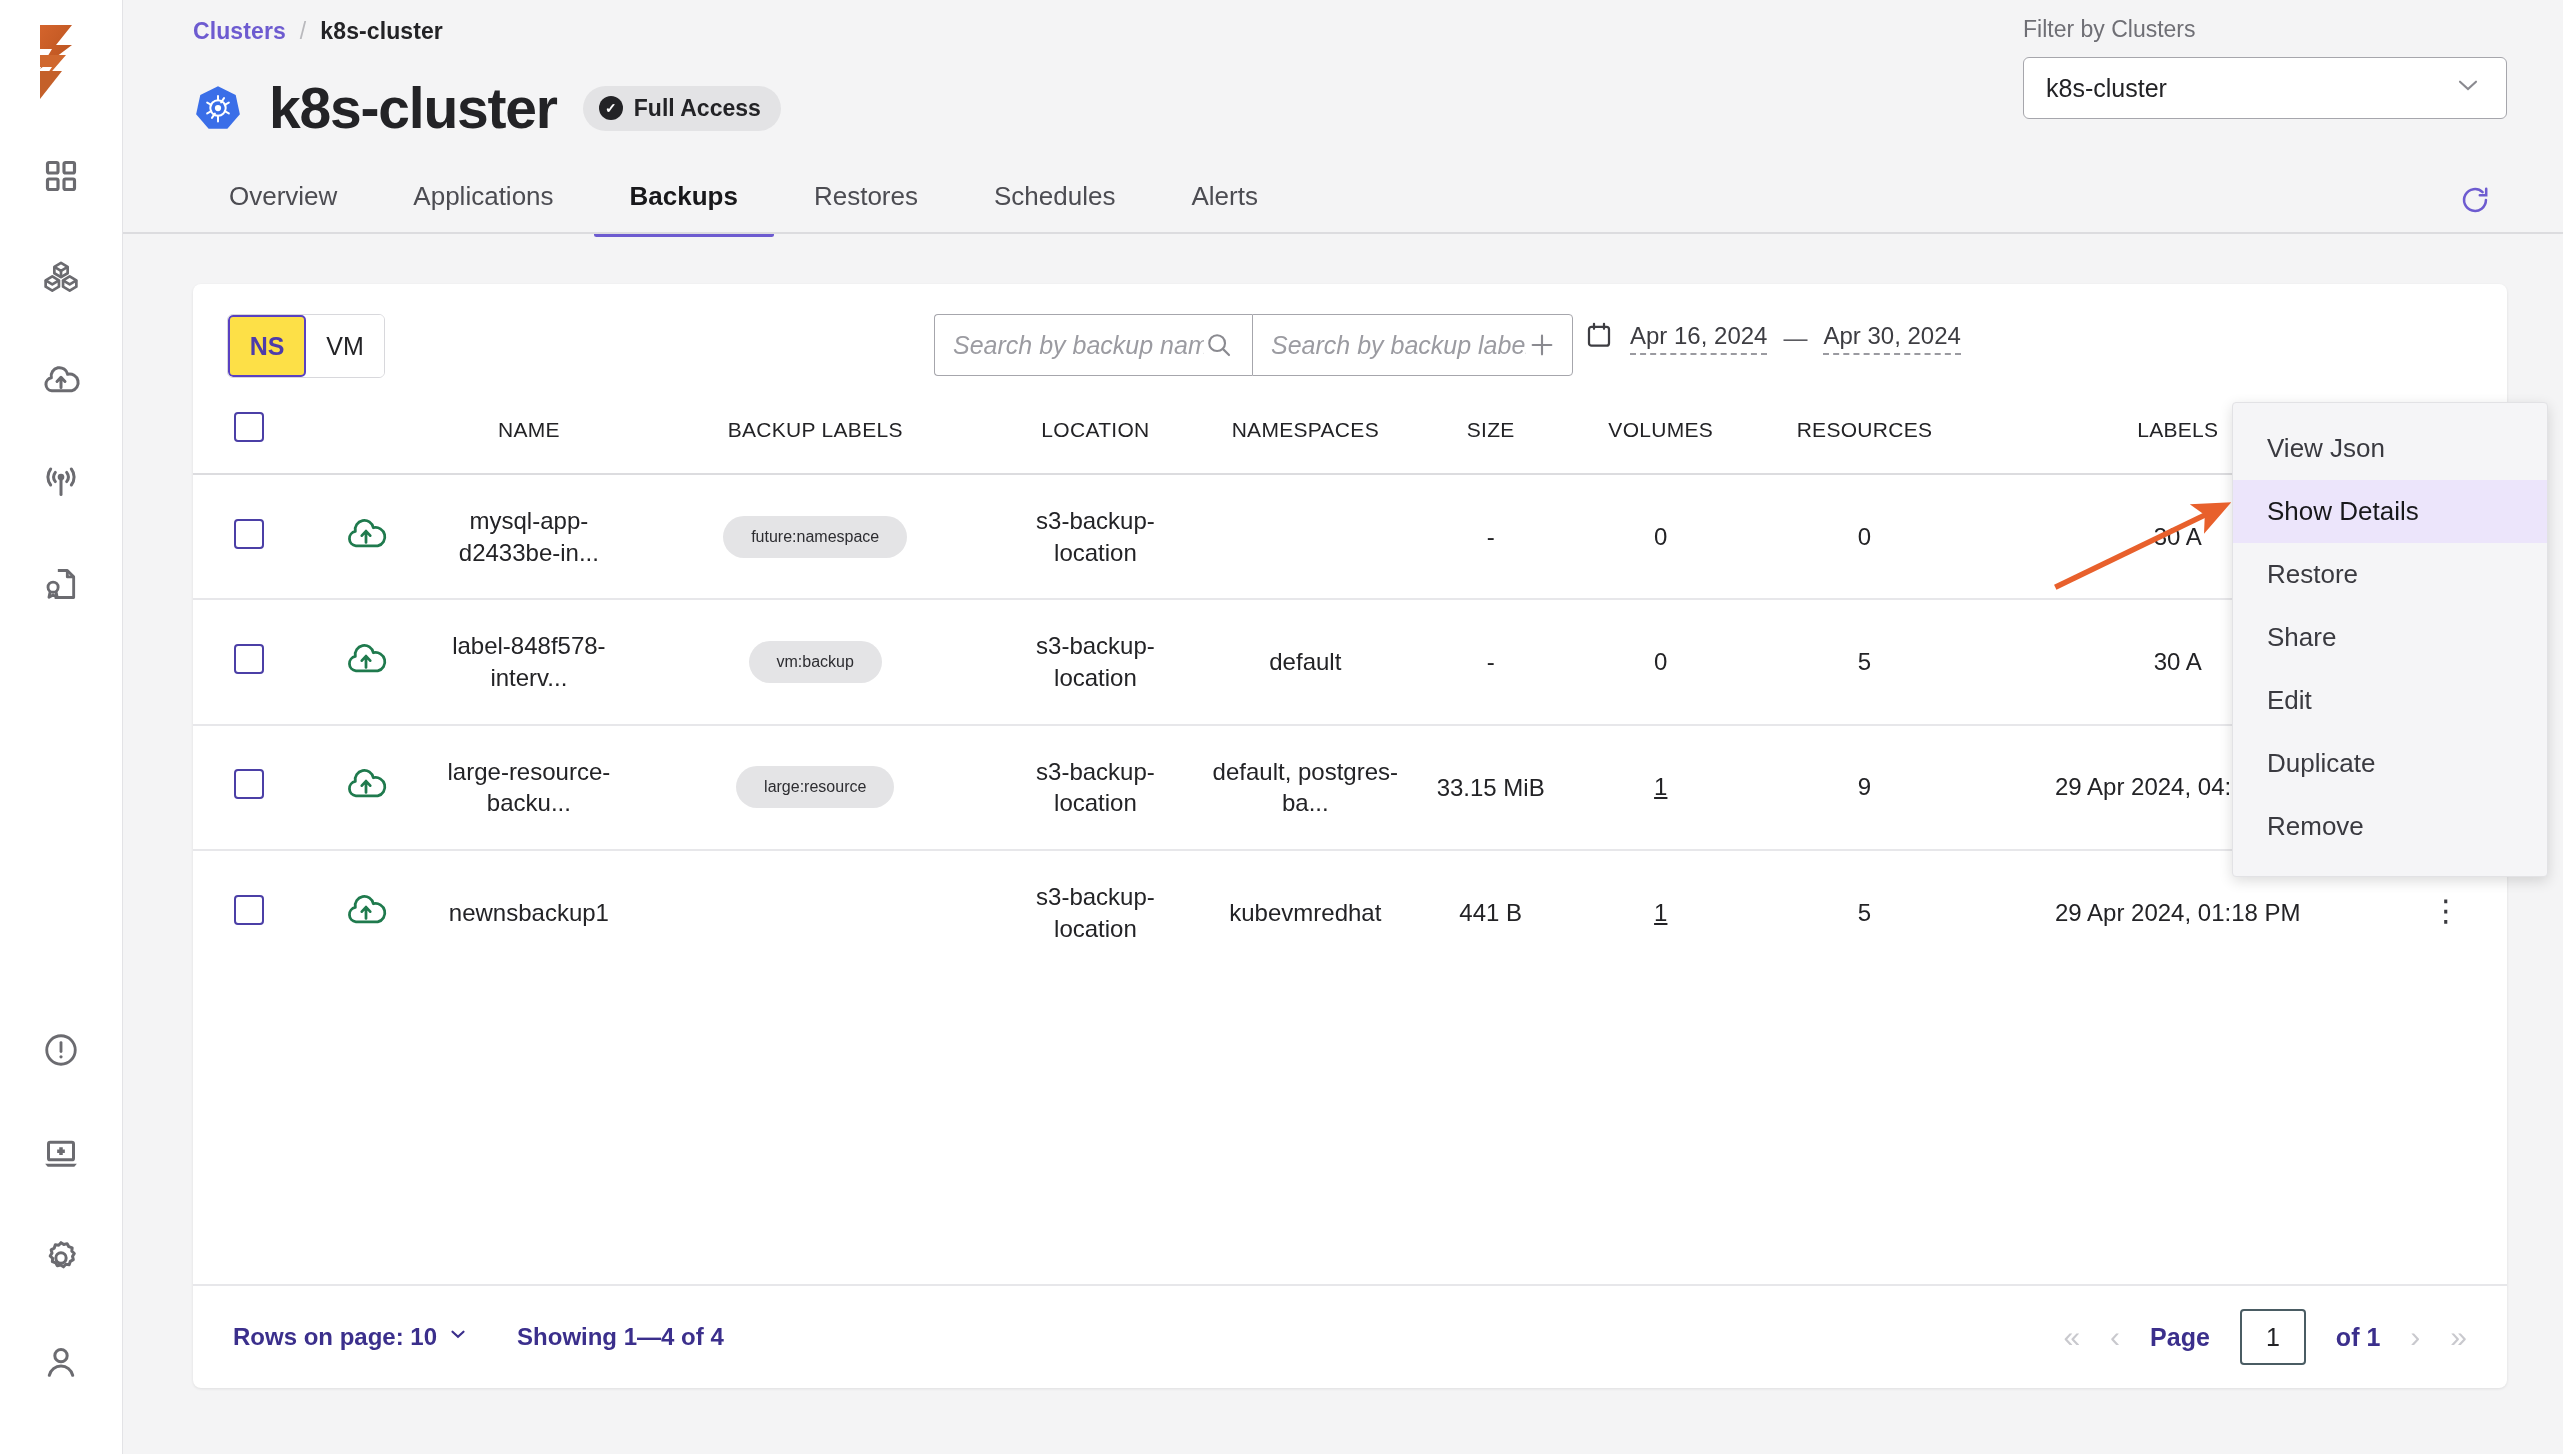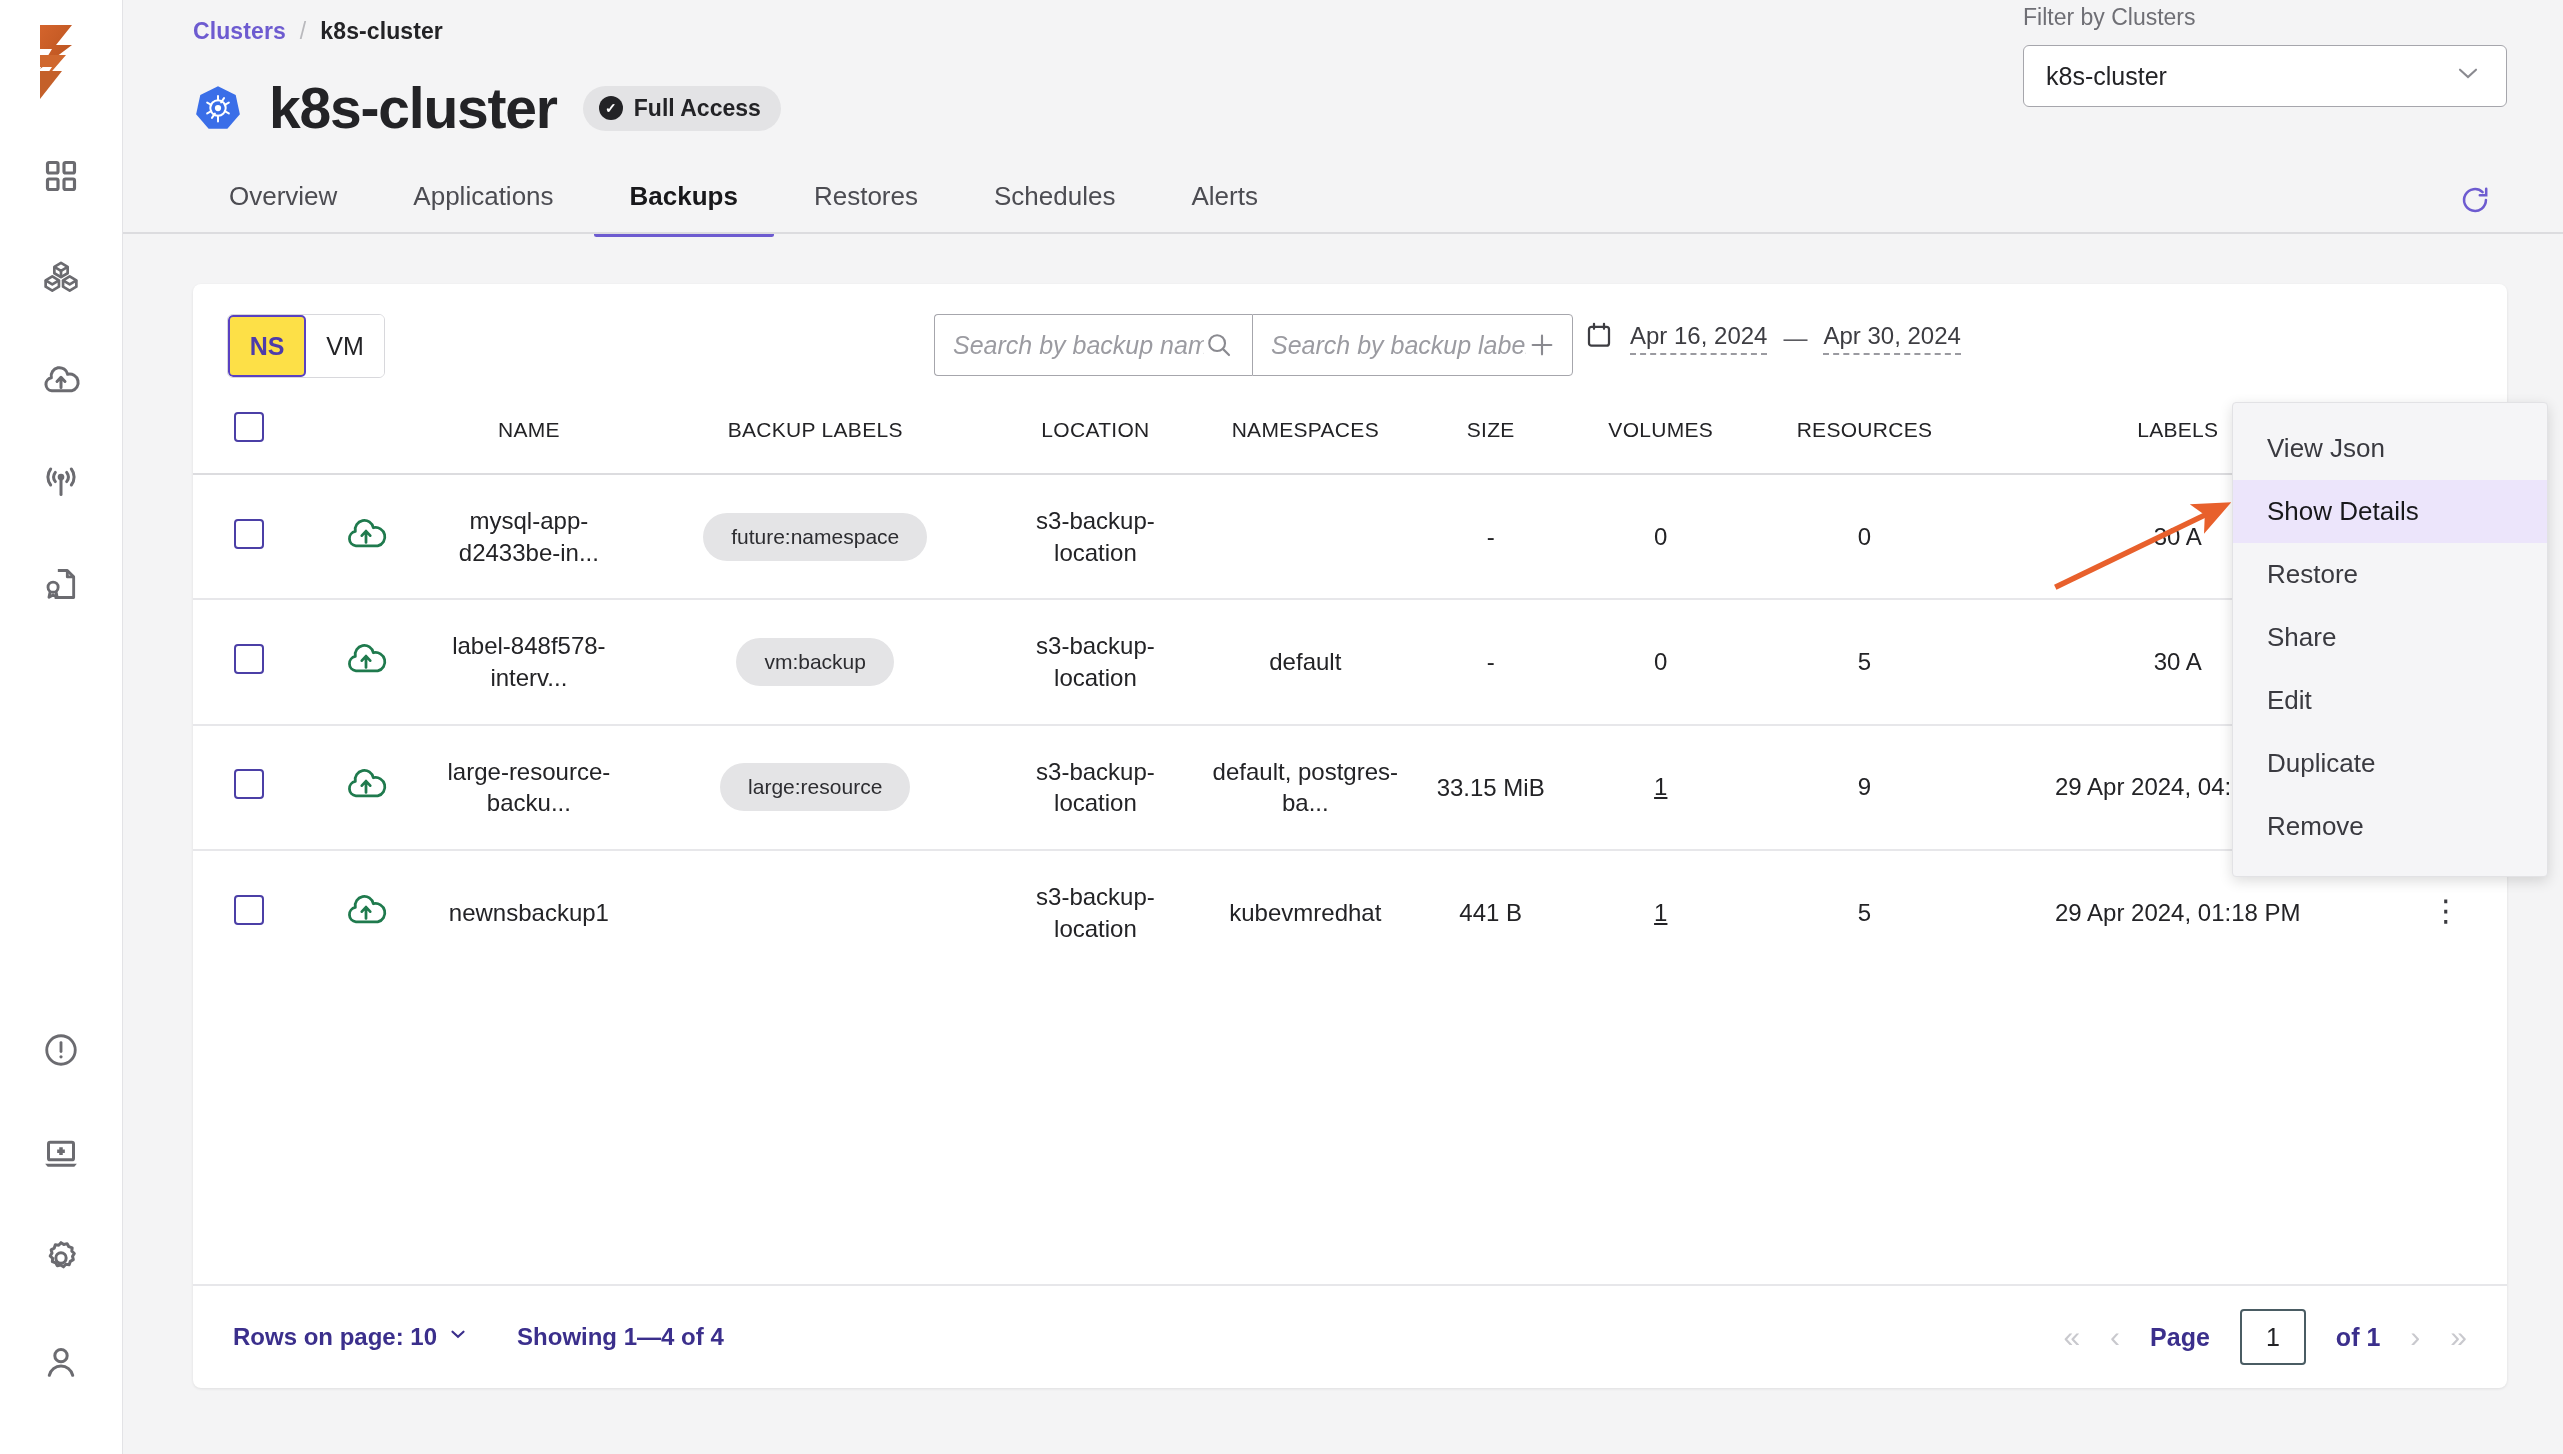--- a/index.html
+++ b/index.html
@@ -41,21 +41,21 @@
   .access-pill {
     display:flex; align-items:center; gap: 11px;
     background:#e3e3e5; border-radius: 994px; padding: 9px 20px 9px 16px;
     font-size: 23px; font-weight: 700; color:#232326;
   }
   .access-pill .chk {
     width: 24px; height:24px; border-radius:50%; background:#232326;
     display:flex; align-items:center; justify-content:center; color:#fff; font-size:14px; font-weight:700;
   }
 
-  .filter-box { position:absolute; right: 56px; top: 4px; width: 484px; }
+  .filter-box { position:absolute; right: 56px; top: 16px; width: 484px; }
   .filter-label { font-size: 23px; color:#6f6f75; margin-bottom: 14px; }
   .filter-select {
     height: 62px; background:#fff; border:1px solid #a6a6ac; border-radius:6px;
     display:flex; align-items:center; justify-content:space-between; padding: 0 22px;
     font-size: 25px; color:#232326; cursor:pointer;
   }
   .chev { color:#8a8a90; }
 
   
   .tabs-wrap { position:relative; margin-top: 40px; padding-left: 70px; }
@@ -134,21 +134,21 @@
   .c-res { width: 174px; }
   .c-created { width: 338px; }
   .c-menu { width: 100px; }
 
   .cb {
     width: 30px; height: 30px; border:2px solid #4b3fa6; border-radius:4px;
     background:#fff; display:inline-block; cursor:pointer;
   }
   .pill {
     display:inline-block; background:#e4e4e6; border-radius: 994px;
-    padding: 12px 28px; font-size: 21px; color:#2d2d31; white-space: nowrap;
+    padding: 12px 28px; font-size: 16px; color:#2d2d31; white-space: nowrap;
   }
   .namecell { line-height: 1.32; word-break: break-word; }
   .loccell { line-height: 1.32; word-break: break-word; }
   .nscell { line-height: 1.32; word-break: break-word; }
   .sizecell { line-height: 1.3; }
   .linkval { color:#232326; text-decoration: underline; cursor:pointer; }
   .kebab { color:#3a3a3f; cursor:pointer; font-size: 30px; letter-spacing:0; line-height: .62; }
 
   
   .card-foot {

